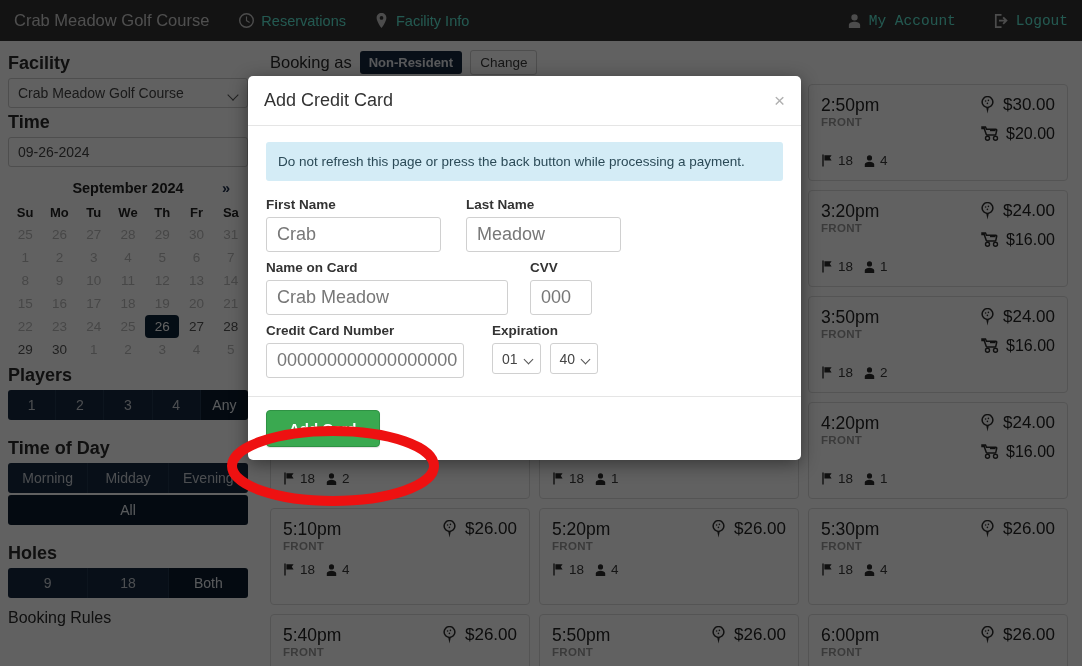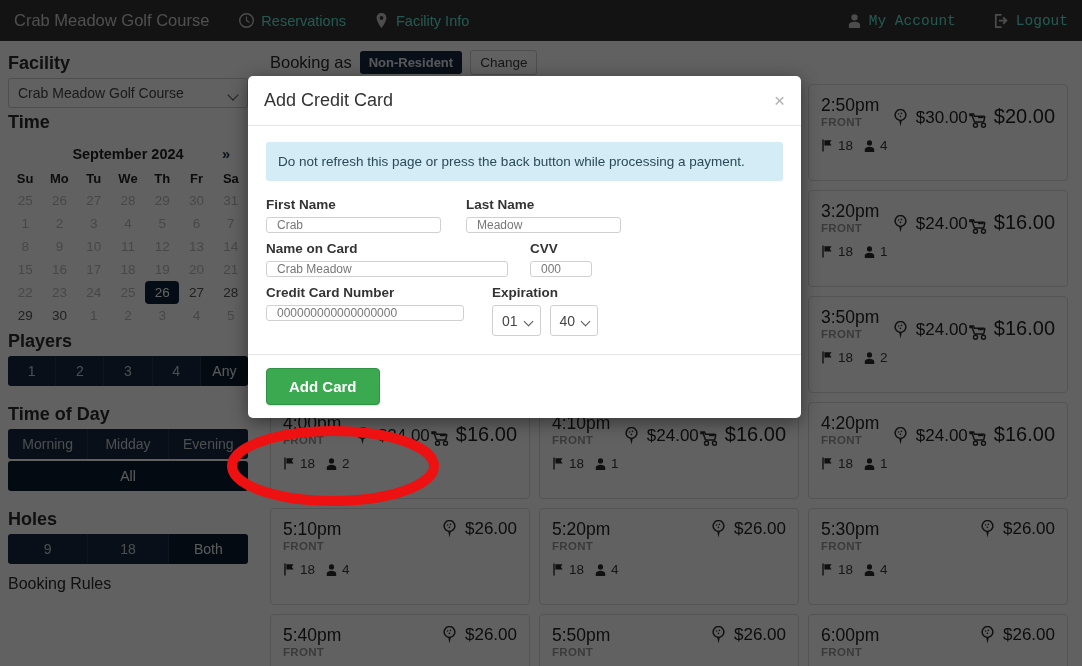--- a/index.html
+++ b/index.html
@@ -211,28 +211,28 @@
   .tee-meta {
     display: flex; align-items: center; gap: 4px;
     font-size: 13.5px; color: #3a3a3a;
     margin-top: 10px;
   }
   .tee-price {
     display: flex; align-items: center; gap: 8px;
     font-size: 17px; color: #232323;
   }
   .tee-price2 {
-    display: flex; align-items: flex-end; gap: 4px;
-    font-size: 20px; color: #232323;
+    display: flex; align-items: flex-start; gap: 4px;
+    font-size: 16px; color: #232323;
     justify-content: flex-end;
     margin-top: 10px;
   }
   .ico { display: inline-flex; align-items: center; }
   .ico svg { fill: #2b2b2b; }
-  .pright { display: flex; flex-direction: row; align-items: flex-end; }
+  .pright { display: flex; flex-direction: column; align-items: flex-end; }
 
   
   .modal {
     position: absolute;
     left: 248px; top: 76px;
     width: 553px;
     background: #ffffff;
     border-radius: 5px;
     box-shadow: 0 4px 18px rgba(0,0,0,.45);
     z-index: 100;
@@ -258,24 +258,24 @@
     border-radius: 3px;
     margin-bottom: 16px;
   }
   .frow { display: flex; margin-bottom: 8px; }
   .fgroup { display: flex; flex-direction: column; }
   .flabel {
     font-size: 13.5px; font-weight: bold; color: #333;
     margin-bottom: 5px;
   }
   .finput {
-    height: 16px;
+    height: 35px;
     border: 1px solid #d0d0d0;
     border-radius: 3px;
-    font-size: 12px;
+    font-size: 18px;
     color: #777;
     padding: 0 10px;
     display: flex; align-items: center;
     background: #fff;
   }
   .fselect {
     height: 31px;
     border: 1px solid #d0d0d0;
     border-radius: 3px;
     font-size: 14px;
@@ -370,20 +370,23 @@
     <div class="body-wrap">
 
       <div class="sidebar">
 
         <div class="fld-label">Facility</div>
         <div class="select-box">
           <span>Crab Meadow Golf Course</span>
         </div>
 
         <div class="fld-label">Time</div>
+        <div class="text-box">
+          <span>09-26-2024</span>
+        </div>
 
         <div class="cal">
           <div class="cal-head">
             <span>September 2024</span>
             <span class="cal-next">»</span>
           </div>
           <table>
             <thead>
                 <tr id="cal-weekdays">
                   <th>Su</th>

